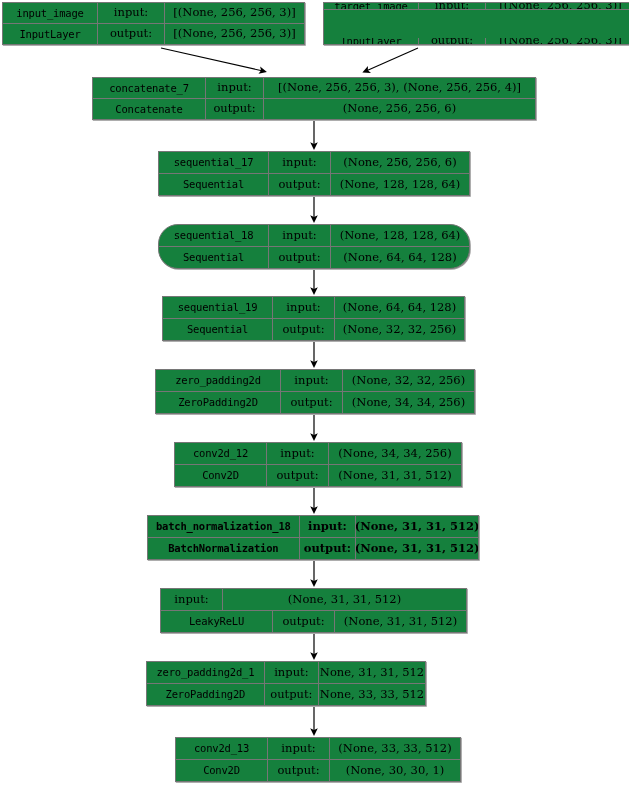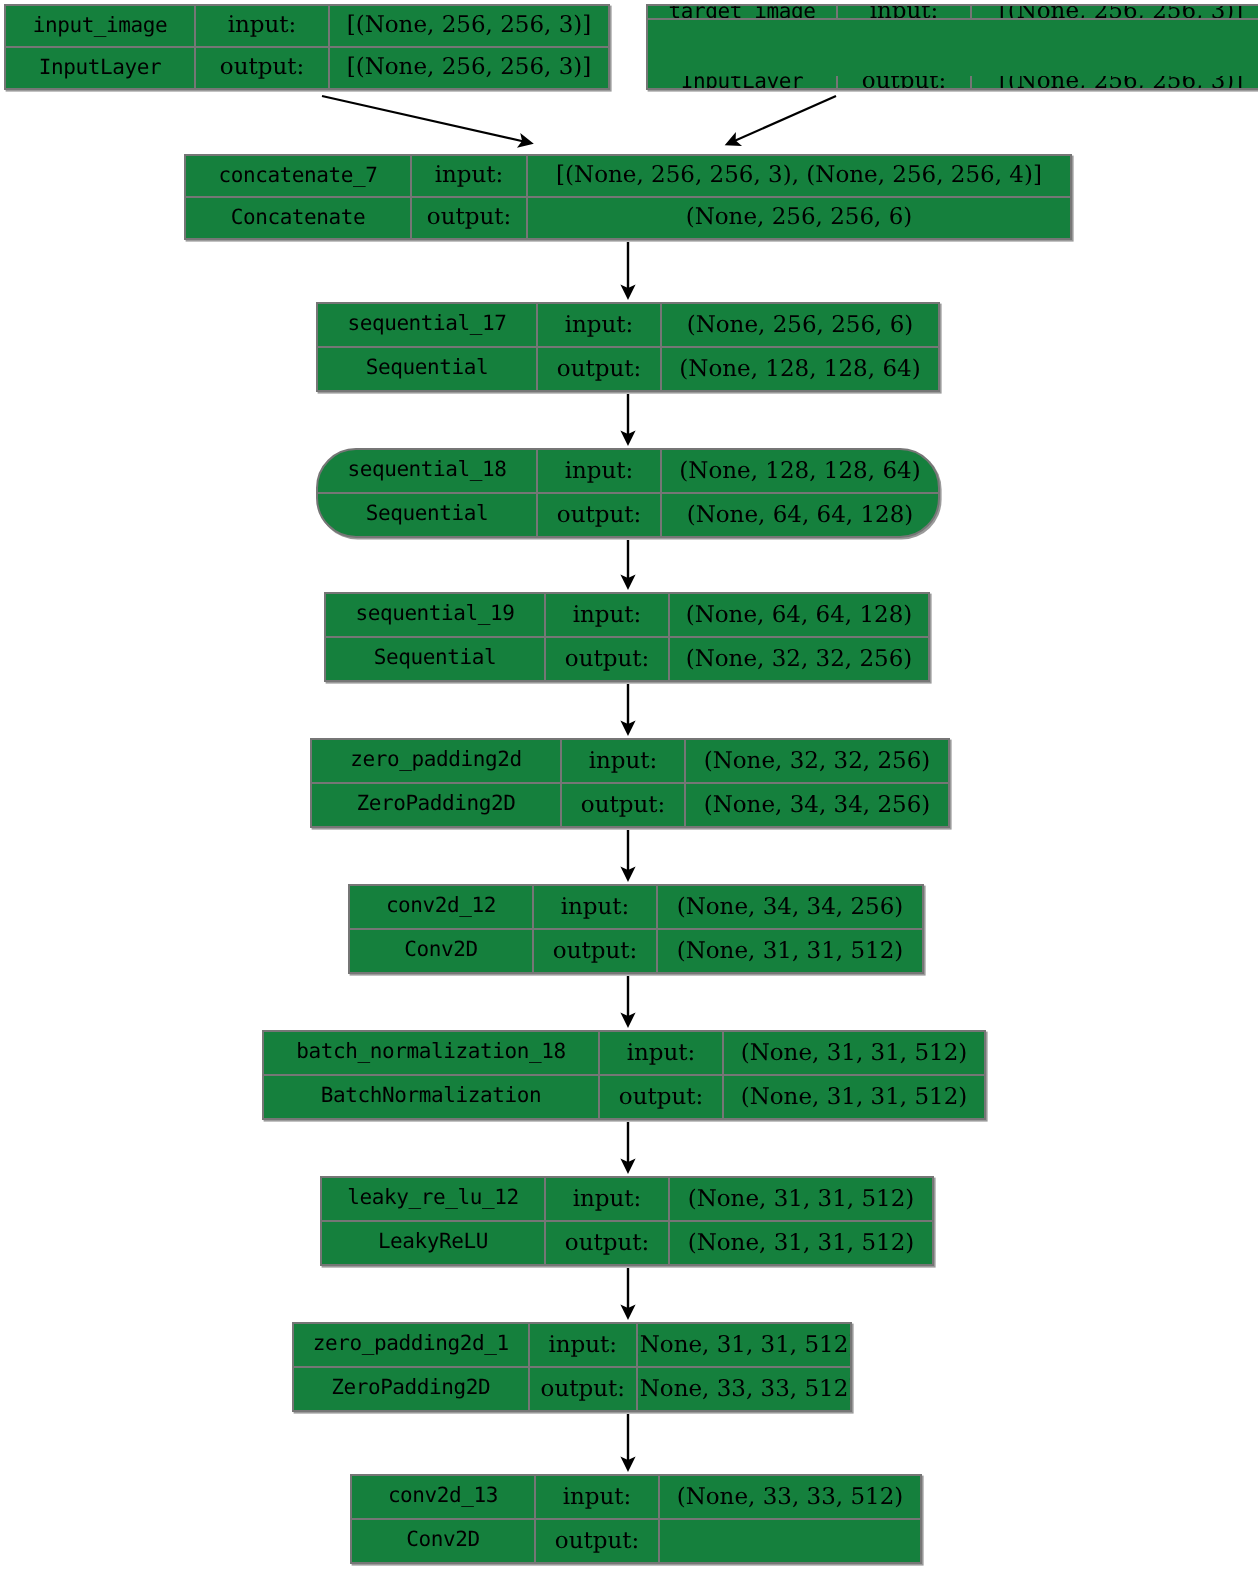--- a/index.html
+++ b/index.html
@@ -193,35 +193,34 @@
           <div class="cell cell-name" style="width: 92px;">conv2d_12</div>
           <div class="cell cell-io" style="width: 62px;">input:</div>
           <div class="cell cell-shape">(None, 34, 34, 256)</div>
         </div>
         <div class="node-row row-bottom">
           <div class="cell cell-name" style="width: 92px;">Conv2D</div>
           <div class="cell cell-io" style="width: 62px;">output:</div>
           <div class="cell cell-shape">(None, 31, 31, 512)</div>
         </div>
       </div>
-      <div class="node" style="left: 131px; top: 515px; width: 362px; height: 45px;">
+      <div class="node" style="left: 147px; top: 515px; width: 332px; height: 45px; font-weight: bold;">
         <div class="node-row row-top">
           <div class="cell cell-name" style="width: 168px;">batch_normalization_18</div>
           <div class="cell cell-io" style="width: 62px;">input:</div>
           <div class="cell cell-shape">(None, 31, 31, 512)</div>
         </div>
         <div class="node-row row-bottom">
           <div class="cell cell-name" style="width: 168px;">BatchNormalization</div>
           <div class="cell cell-io" style="width: 62px;">output:</div>
           <div class="cell cell-shape">(None, 31, 31, 512)</div>
         </div>
       </div>
       <div class="node" style="left: 160px; top: 588px; width: 307px; height: 45px;">
         <div class="node-row row-top">
-          <div class="cell cell-name" style="width: 112px;">leaky_re_lu_12</div>
           <div class="cell cell-io" style="width: 62px;">input:</div>
           <div class="cell cell-shape">(None, 31, 31, 512)</div>
         </div>
         <div class="node-row row-bottom">
           <div class="cell cell-name" style="width: 112px;">LeakyReLU</div>
           <div class="cell cell-io" style="width: 62px;">output:</div>
           <div class="cell cell-shape">(None, 31, 31, 512)</div>
         </div>
       </div>
       <div class="node" style="left: 146px; top: 661px; width: 280px; height: 45px;">
@@ -238,16 +237,17 @@
       </div>
       <div class="node" style="left: 175px; top: 737px; width: 286px; height: 45px;">
         <div class="node-row row-top">
           <div class="cell cell-name" style="width: 92px;">conv2d_13</div>
           <div class="cell cell-io" style="width: 62px;">input:</div>
           <div class="cell cell-shape">(None, 33, 33, 512)</div>
         </div>
         <div class="node-row row-bottom">
           <div class="cell cell-name" style="width: 92px;">Conv2D</div>
           <div class="cell cell-io" style="width: 62px;">output:</div>
+          <div class="cell cell-shape">(None, 30, 30, 1)</div>
         </div>
       </div>
     </div>
 </div>
 
 </body></html>

